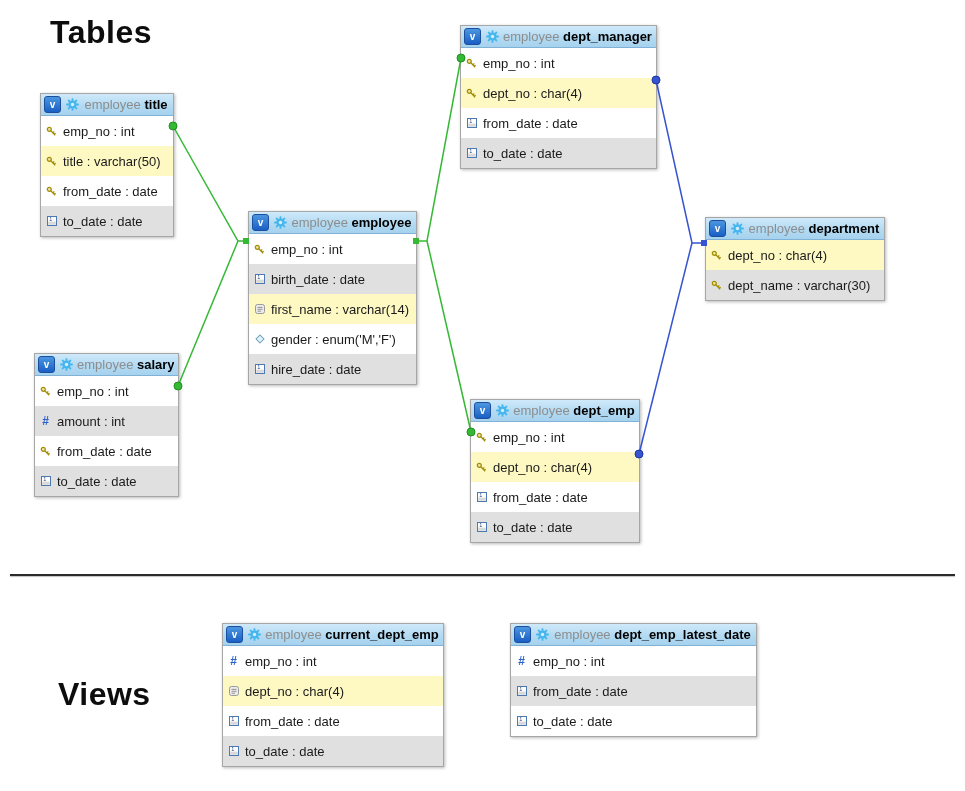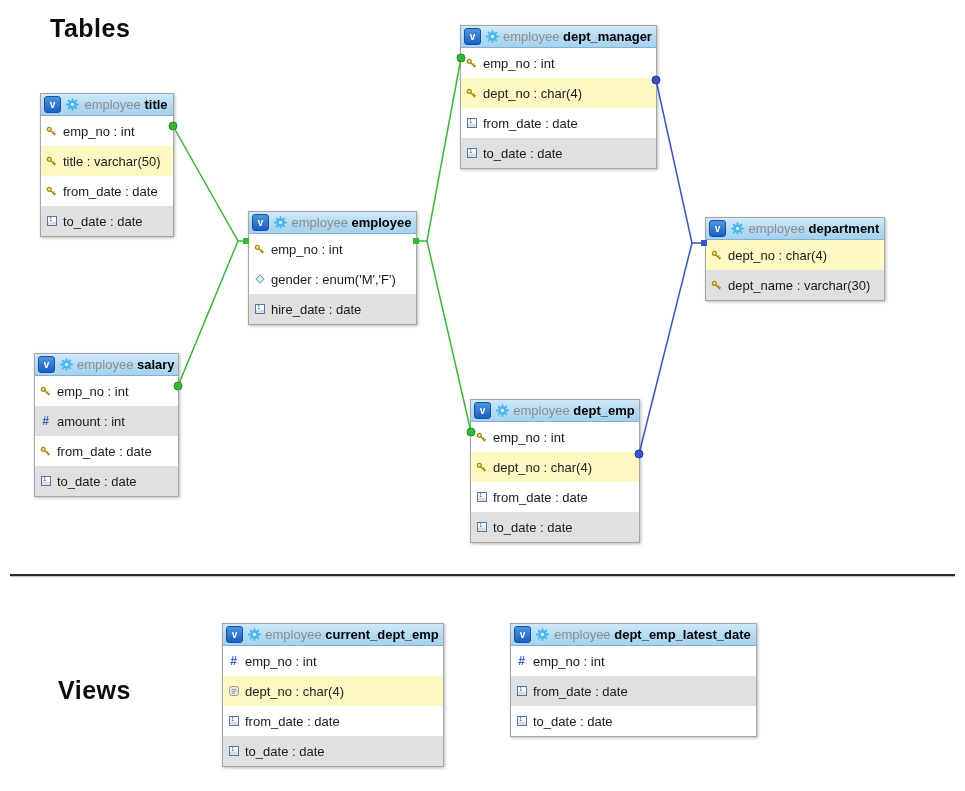--- a/index.html
+++ b/index.html
@@ -1,21 +1,21 @@
 <!DOCTYPE html>
 <html><head>
 <meta charset="utf-8">
 <style>
   html,body{margin:0;padding:0;}
   body{
     width:965px;height:791px;position:relative;background:#ffffff;
     font-family:"Liberation Sans","DejaVu Sans",sans-serif;overflow:hidden;
   }
   .section-heading{
-    position:absolute;font-size:25px;font-weight:700;color:#0d0d0d;
+    position:absolute;font-size:32px;font-weight:700;color:#0d0d0d;
     letter-spacing:.5px;
   }
   #heading-tables{left:50px;top:14px;}
   #heading-views{left:58px;top:676px;}
   .divider{
     position:absolute;left:10px;top:574px;width:945px;height:2px;
     background:#2a2a2a;box-shadow:0 1px 1px rgba(0,0,0,.25);
   }
   .table-node{
     position:absolute;background:#ffffff;border:1px solid #a6a6a6;
@@ -164,20 +164,39 @@
       </div>
       <div class="col-row bg-white">
         <span class="col-icon">
           <svg width="11" height="11" viewBox="0 0 11 11">
             <circle cx="3.3" cy="3.3" r="2" fill="#efe3a0" stroke="#a08c00" stroke-width="1.2"></circle>
             <path d="M4.8 4.8 L9.2 9.2 M6.9 6.9 L8.3 5.5 M8.4 8.4 L9.6 7.2" stroke="#a08c00" stroke-width="1.3" fill="none"></path>
           </svg>
         </span>
         <span>emp_no : int</span>
       </div>
+      <div class="col-row bg-gray">
+        <span class="col-icon">
+          <svg width="10" height="10" viewBox="0 0 10 10">
+            <rect x="0.5" y="0.5" width="9" height="9" fill="#ffffff" stroke="#4d79b3"></rect>
+            <rect x="1.2" y="5.6" width="7.6" height="3.2" fill="#d9d9d9"></rect>
+            <text x="2.2" y="5.4" font-size="5.5" fill="#2c4a80" font-family="sans-serif">1</text>
+          </svg>
+        </span>
+        <span>birth_date : date</span>
+      </div>
+      <div class="col-row bg-pink">
+        <span class="col-icon">
+          <svg width="10" height="10" viewBox="0 0 10 10">
+            <rect x="0.5" y="0.5" width="9" height="9" rx="2" fill="#ececec" stroke="#999999"></rect>
+            <path d="M2.5 3.4 H7.5 M2.5 5.3 H7.5 M2.5 7.2 H6" stroke="#8a8a8a" stroke-width="0.9" fill="none"></path>
+          </svg>
+        </span>
+        <span>first_name : varchar(14)</span>
+      </div>
       <div class="col-row bg-white">
         <span class="col-icon">
           <svg width="10" height="10" viewBox="0 0 10 10">
             <path d="M5 0.8 L9.2 5 L5 9.2 L0.8 5 Z" fill="#bfe3f2" stroke="#6a93a8"></path>
             <path d="M5 2.4 L7.6 5 L5 7.6 L2.4 5 Z" fill="#e2f3fb" stroke="none"></path>
           </svg>
         </span>
         <span>gender : enum('M','F')</span>
       </div>
       <div class="col-row bg-gray">

